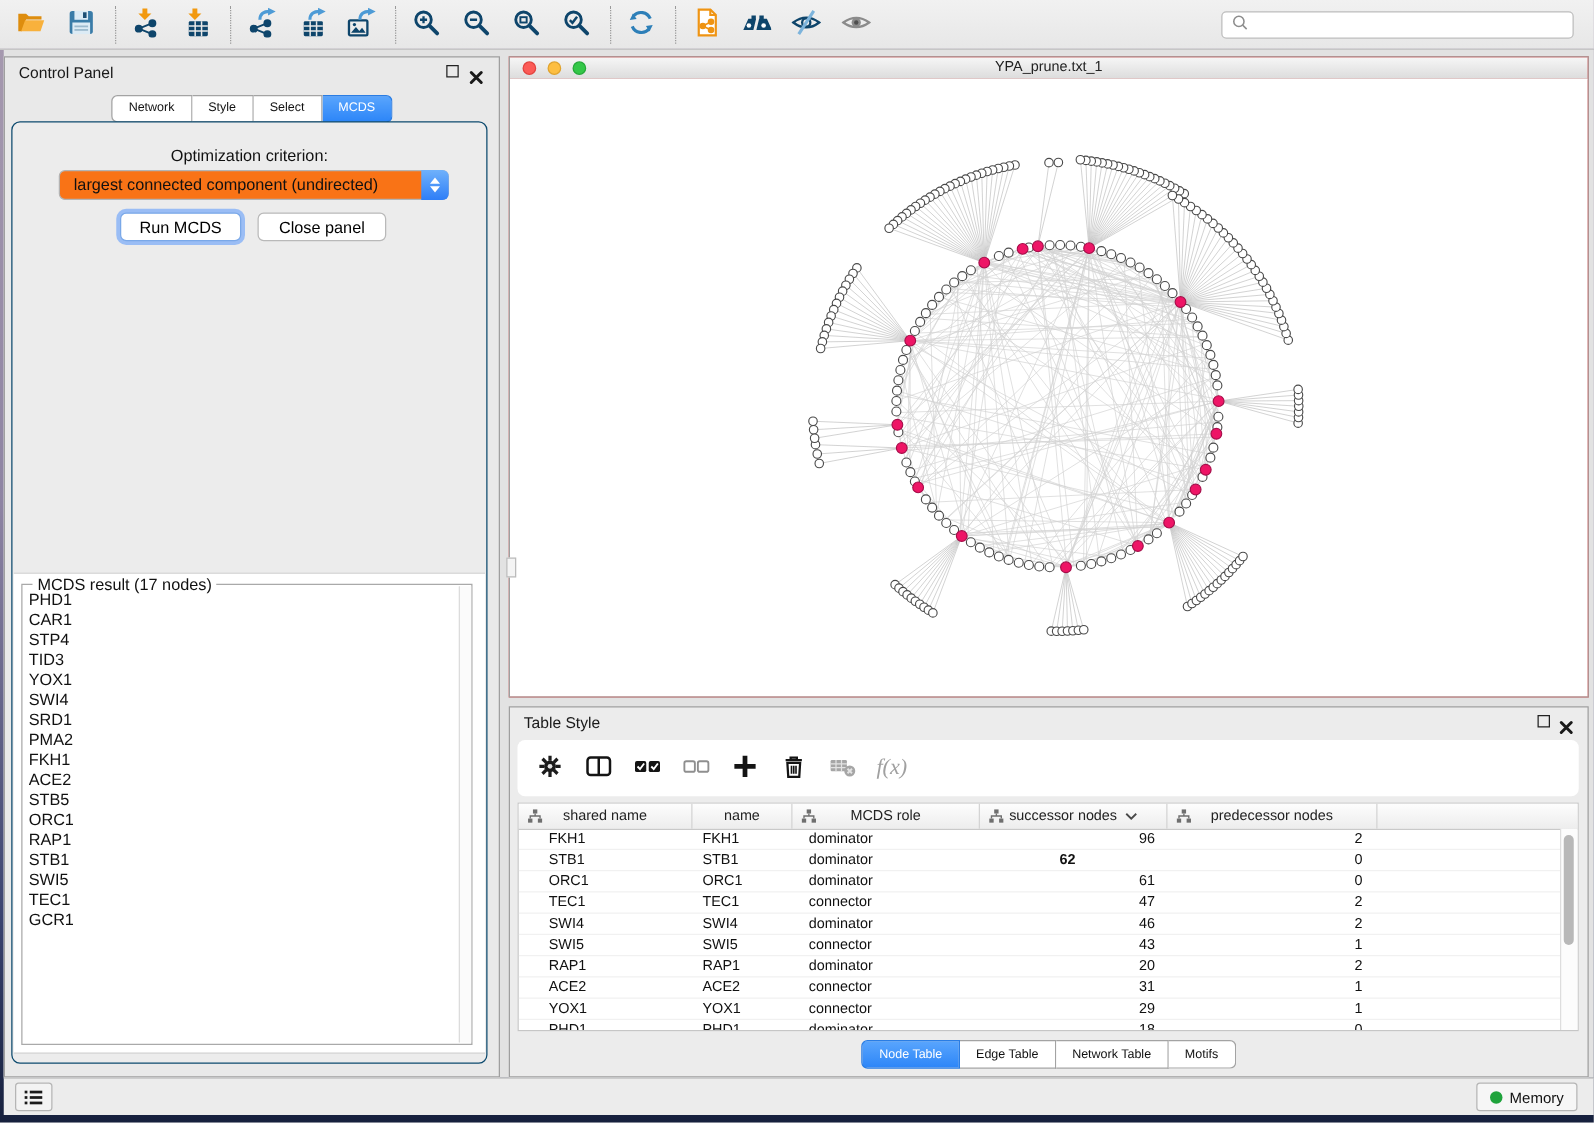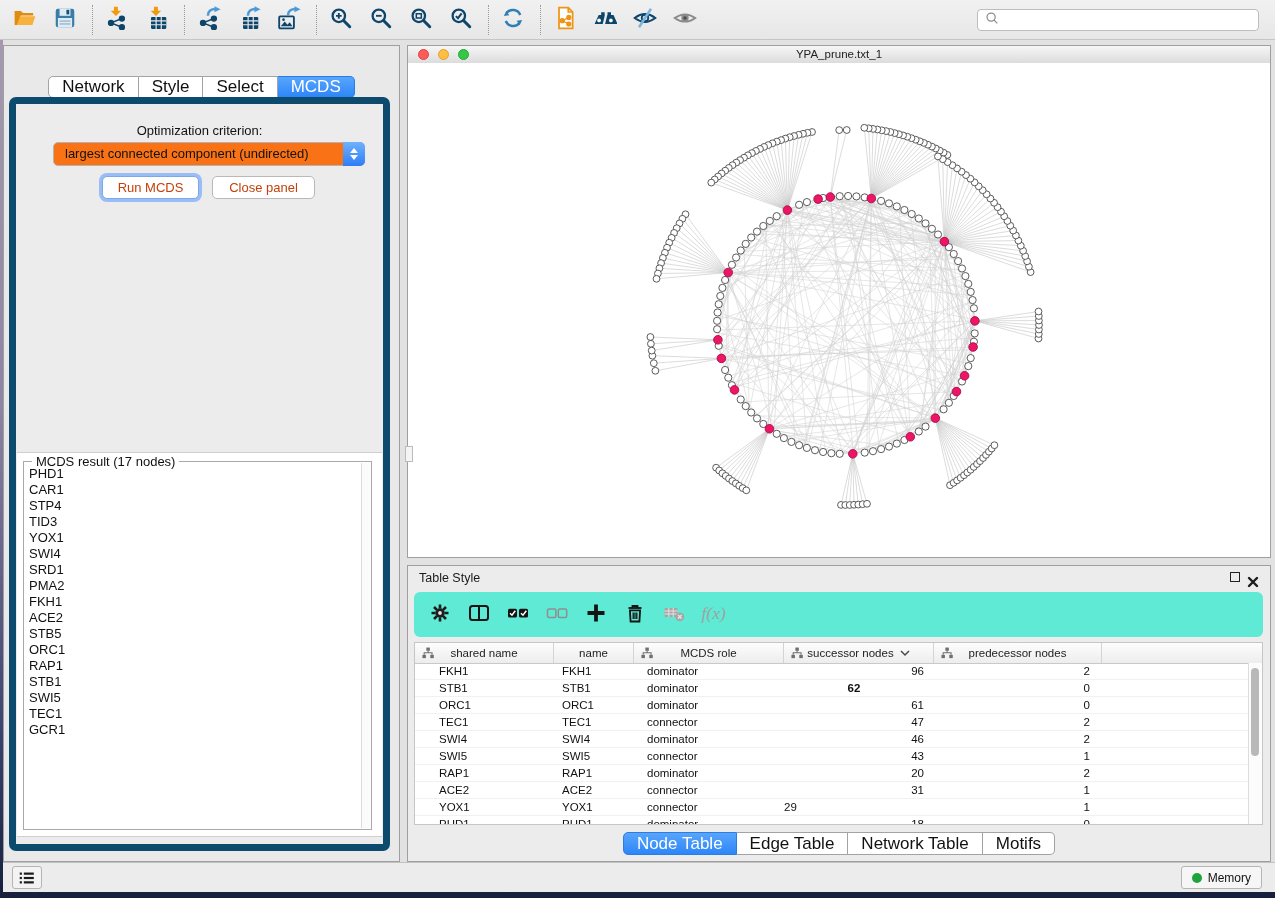--- a/index.html
+++ b/index.html
@@ -34,45 +34,45 @@
   .panel{position:absolute;background:#e9e9e9;border:1px solid #9f9f9f;box-sizing:border-box;}
   .panel-title{position:relative;height:24px;line-height:24px;font-size:12.5px;color:#1a1a1a;padding-left:11px;}
   .ti-float{position:absolute;top:6px;width:10px;height:10px;border:1.6px solid #222;box-sizing:border-box;background:transparent;}
   .ti-close{position:absolute;top:6px;width:12px;height:12px;}
 
   
   .control{left:0;top:5px;width:397px;height:817px;}
   .control .ti-float{right:32px;} .control .ti-close{right:12px;}
   .seg{display:flex;}
   .seg-item{
-    height:20px;line-height:20px;font-size:17px;padding:0 13px;background:#fff;
+    height:20px;line-height:20px;font-size:10px;padding:0 13px;background:#fff;
     border:1px solid #a3a3a3;border-left:none;color:#111;cursor:pointer;white-space:nowrap;
   }
   .seg-item:first-child{border-left:1px solid #a3a3a3;border-radius:5px 0 0 5px;}
   .seg-item:last-child{border-radius:0 5px 5px 0;}
   .seg-item.selected{background:linear-gradient(#59a5fd,#2d86f8);color:#fff;border-color:#2a7de4;}
   .tabs-top{position:absolute;top:30px;left:0;right:0;justify-content:center;}
   .tab-content{
     position:absolute;left:5px;right:9px;top:51px;bottom:10px;
-    background:#ececec;border:7px solid #0c4a6e;border-radius:7px;
+    background:#ececec;border:1px solid #0c4a6e;border-radius:7px;
   }
   .opt-label{position:absolute;top:19px;left:0;right:0;text-align:center;font-size:13px;color:#111;}
   .dropdown{
     position:absolute;left:37px;top:38px;width:312px;height:24px;background:#f97316;
     border:1px solid #b3b3b3;border-radius:5px;box-sizing:border-box;cursor:pointer;
   }
   .dd-text{position:absolute;left:11px;top:0;line-height:22px;font-size:13px;color:#111;white-space:nowrap;}
   .dd-cap{position:absolute;right:-1px;top:-1px;width:22px;height:24px;border-radius:0 5px 5px 0;
     background:linear-gradient(#6fb1fb,#2e7ef7);display:flex;flex-direction:column;align-items:center;justify-content:center;}
   .dd-cap i{display:block;width:0;height:0;border-left:4px solid transparent;border-right:4px solid transparent;}
   .dd-cap .up{border-bottom:5px solid #fff;margin-bottom:2px;}
   .dd-cap .dn{border-top:5px solid #fff;}
   .btn{
     height:23px;background:#fff;border:1px solid #b9b9b9;border-radius:5px;
-    font-size:13px;font-family:"Liberation Sans",sans-serif;color:#c2410c;cursor:pointer;
+    font-size:13px;font-family:"Liberation Sans",sans-serif;color:#000000;cursor:pointer;
     position:absolute;top:72px;
   }
   .btn.run{left:86px;width:97px;box-shadow:0 0 0 3px rgba(110,165,250,.65);border-color:#7aa8e8;}
   .btn.closep{left:196px;width:103px;}
   .results{position:absolute;left:1px;right:1px;bottom:7px;height:383px;background:#fff;border-top:1px solid #cfcfcf;border-bottom:1px solid #cfcfcf;}
   .groupbox{position:absolute;left:6px;right:10px;top:8px;bottom:6px;border:1px solid #a9a9a9;}
   .legend{position:absolute;top:-8px;left:8px;background:#fff;padding:0 4px;font-size:13px;color:#111;}
   .node-list{position:absolute;left:5px;top:4px;bottom:2px;right:14px;overflow:hidden;font-size:13px;line-height:16px;color:#111;}
   .node-list div{height:16px;}
   .vtrack{position:absolute;top:1px;bottom:1px;right:0;width:9px;border-left:1px solid #dcdcdc;background:#fbfbfb;}
@@ -90,21 +90,21 @@
   .net-title{position:absolute;left:0;right:0;top:0;text-align:center;font-size:11.5px;line-height:16px;color:#222;}
   .canvas{position:absolute;top:17px;left:0;right:0;bottom:0;background:#fff;overflow:hidden;}
 
   .splitter-handle{position:absolute;left:-3px;top:400px;width:6px;height:14px;background:#f4f4f4;border:1px solid #bbb;}
 
   
   .tablewin{left:404px;top:525px;width:864px;height:297px;background:#ececec;}
   .tablewin .ti-float{right:30px;} .tablewin .ti-close{right:11px;}
   .tbl-toolbar{
     position:absolute;left:6px;right:7px;top:26px;height:45px;
-    background:#5eead4;border-radius:6px;display:flex;align-items:center;padding-left:12px;box-sizing:border-box;
+    background:#ffffff;border-radius:6px;display:flex;align-items:center;padding-left:12px;box-sizing:border-box;
   }
   .tt-btn{width:28px;height:30px;border:none;background:transparent;margin-right:11px;
     display:flex;align-items:center;justify-content:center;padding:0;cursor:pointer;}
   .tbl{position:absolute;left:6px;right:7px;top:76px;height:183px;background:#fff;border:1px solid #c6c6c6;box-sizing:border-box;}
   .thead{position:absolute;top:0;left:0;right:0;height:20px;display:flex;
     background:linear-gradient(#fdfdfd,#ededed);border-bottom:1px solid #c9c9c9;}
   .th{position:relative;height:20px;border-right:1px solid #d4d4d4;box-sizing:border-box;
     font-size:11.5px;color:#222;display:flex;align-items:center;justify-content:center;}
   .th .typeic{position:absolute;left:7px;top:4px;}
   .th .sortic{margin-left:6px;display:inline-flex;}
@@ -287,20 +287,29 @@
             <path d="M11.4 11.4L15 15" stroke="#8d8d8d" stroke-width="1.4"></path>
           </svg>
       </span>
       <input placeholder="" style="">
     </div>
   </div>
 
   <div class="mdi">
 
     <section class="panel control">
+      <div class="panel-title">
+        <span>Control Panel</span>
+        <span class="ti-float"></span>
+        <span class="ti-close">
+          <svg width="12" height="12" viewBox="0 0 12 12">
+              <path d="M2 2l8 8M10 2l-8 8" stroke="#1a1a1a" stroke-width="2.4" stroke-linecap="round"></path>
+            </svg>
+        </span>
+      </div>
       <div class="seg tabs-top" id="ctrlTabs">
           <div class="seg-item">Network</div>
           <div class="seg-item">Style</div>
           <div class="seg-item">Select</div>
           <div class="seg-item selected">MCDS</div>
         </div>
       <div class="tab-content">
         <div class="opt-label">Optimization criterion:</div>
         <div class="dropdown">
           <span class="dd-text">largest connected component (undirected)</span>
@@ -1167,21 +1176,21 @@
               <div class="td" style="width: 139px; text-align: left; padding-left: 24px;">ACE2</div>
               <div class="td" style="width: 80px; text-align: left; padding-left: 8px;">ACE2</div>
               <div class="td" style="width: 150px; text-align: left; padding-left: 13px;">connector</div>
               <div class="td" style="width: 150px; text-align: right; padding-right: 10px;">31</div>
               <div class="td" style="width: 168px; text-align: right; padding-right: 12px;">1</div>
             </div>
             <div class="tr">
               <div class="td" style="width: 139px; text-align: left; padding-left: 24px;">YOX1</div>
               <div class="td" style="width: 80px; text-align: left; padding-left: 8px;">YOX1</div>
               <div class="td" style="width: 150px; text-align: left; padding-left: 13px;">connector</div>
-              <div class="td" style="width: 150px; padding-right: 10px;">29</div>
+              <div class="td" style="width: 150px; text-align: right; padding-right: 10px;">29</div>
               <div class="td" style="width: 168px; text-align: right; padding-right: 12px;">1</div>
             </div>
             <div class="tr">
               <div class="td" style="width: 139px; text-align: left; padding-left: 24px;">PHD1</div>
               <div class="td" style="width: 80px; text-align: left; padding-left: 8px;">PHD1</div>
               <div class="td" style="width: 150px; text-align: left; padding-left: 13px;">dominator</div>
               <div class="td" style="width: 150px; text-align: right; padding-right: 10px;">18</div>
               <div class="td" style="width: 168px; text-align: right; padding-right: 12px;">0</div>
             </div>
           </div>

